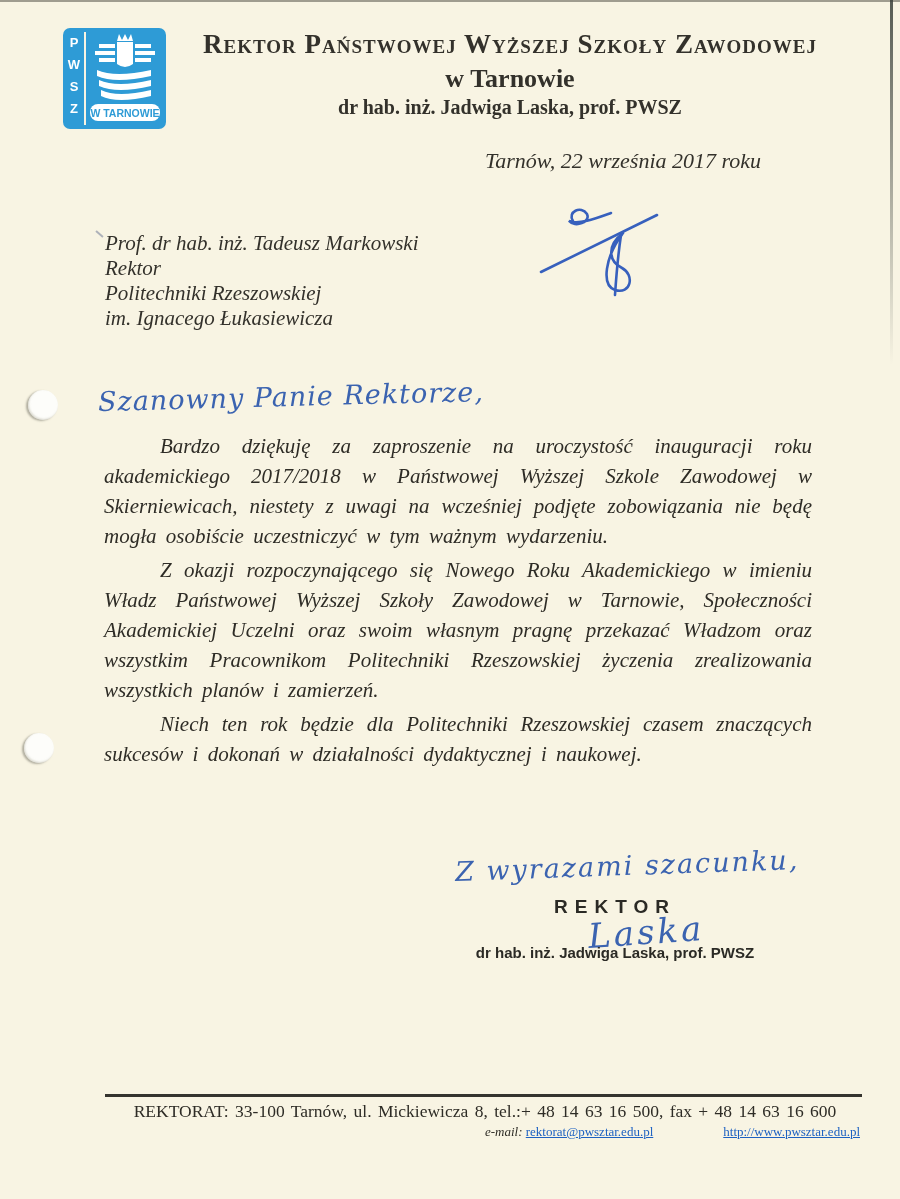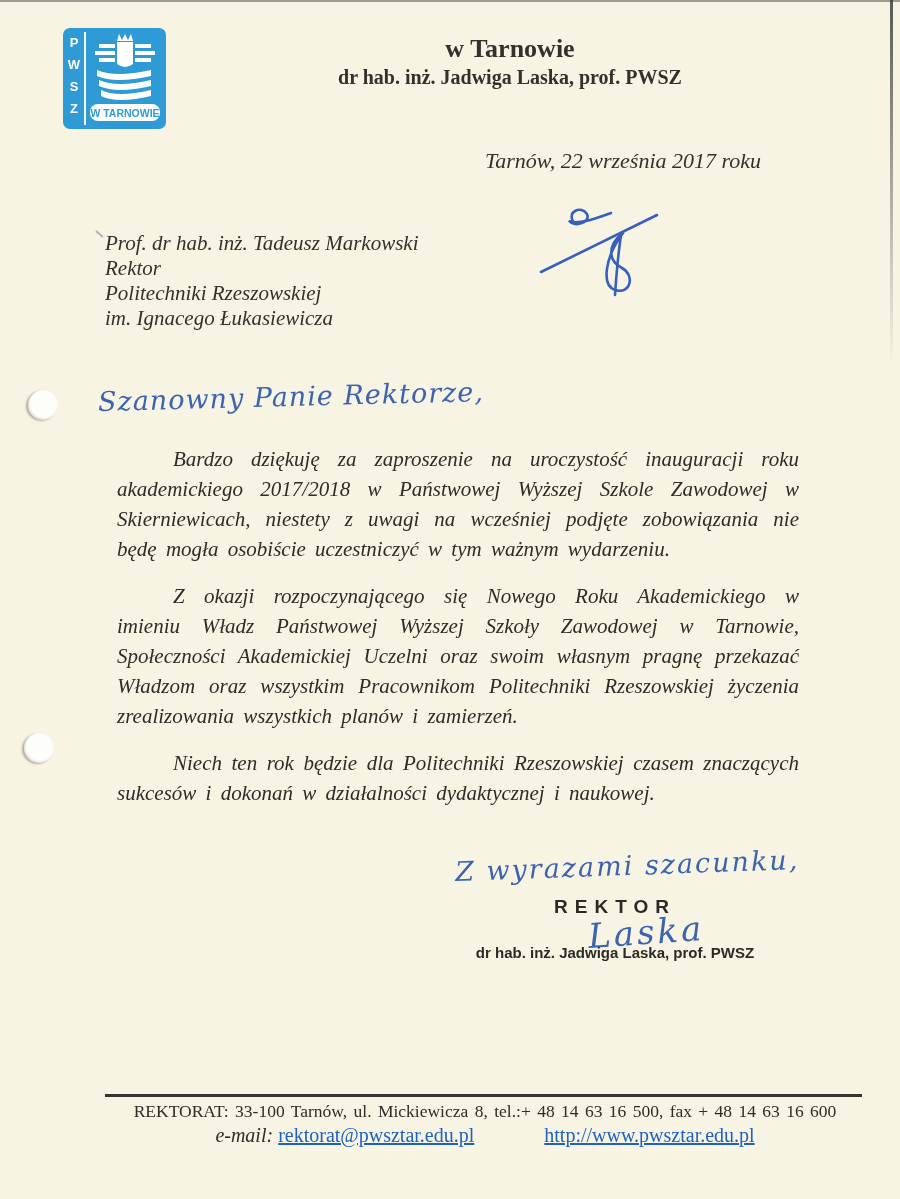--- a/index.html
+++ b/index.html
@@ -30,33 +30,33 @@
     font-style:italic;font-size:22px;color:#33312b;}
 
   .addressee{position:absolute;left:105px;top:231px;font-style:italic;font-size:21px;line-height:25px;color:#33312b;}
 
   .handwriting{color:#3b63b0;font-style:italic;font-family:"DejaVu Serif", serif;}
   .salutation{position:absolute;left:98px;top:381px;font-size:27px;transform:rotate(-1.5deg);letter-spacing:1px;}
   .paraph{position:absolute;left:535px;top:195px;}
 
   .body-text{position:absolute;left:100px;top:427px;width:716px;
     font-style:italic;font-size:21px;line-height:30px;text-align:justify;word-spacing:4px;color:#2e2c26;}
-  .body-text p{margin:17px;text-indent:56px;}
+  .body-text p{margin:4px;text-indent:56px;}
 
   .closing-handwritten{position:absolute;left:455px;top:850px;font-size:27px;transform:rotate(-2deg);letter-spacing:2px;}
   .closing-title{position:absolute;left:505px;top:896px;width:220px;text-align:center;
     font-family:"Liberation Sans", sans-serif;font-weight:bold;font-size:19px;letter-spacing:7px;color:#2b2a25;}
   .signature{position:absolute;left:588px;top:912px;font-size:34px;transform:rotate(-4deg);letter-spacing:3px;}
   .closing-name{position:absolute;left:475px;top:944px;width:280px;text-align:center;
     font-family:"Liberation Sans", sans-serif;font-weight:bold;font-size:15px;color:#2b2a25;}
 
   .footer-rule{position:absolute;left:105px;top:1094px;width:757px;height:3px;background:#35342e;}
   .footer-line1{position:absolute;left:110px;top:1101px;width:750px;text-align:center;
     font-size:17.5px;color:#2e2c26;word-spacing:2px;}
-  .footer-line2{position:absolute;left:110px;top:1124px;width:750px;display:flex;justify-content:center;gap:70px;font-size:20px;}
+  .footer-line2{position:absolute;left:110px;top:1124px;width:750px;display:flex;justify-content:flex-end;gap:70px;font-size:13px;}
   .footer-line2 .email-wrap{white-space:nowrap;}
   .email-label{font-style:italic;color:#2e2c26;}
   .doc-link{color:#1d61c2;text-decoration:underline;cursor:pointer;font-family:"Liberation Serif", serif;}
 </style>
 </head>
 <body>
 
 <div class="page">
 
   <div class="scan-top-edge"></div>
@@ -82,20 +82,21 @@
         <path d="M34,42 q18 8 54 0 l0 6 q-36 8 -54 0 z"></path>
         <path d="M36,52 q18 8 52 0 l0 6 q-34 8 -52 0 z"></path>
         <path d="M38,62 q16 8 50 0 l0 6 q-34 8 -50 0 z"></path>
       </g>
       <rect x="27" y="76" width="70" height="17" rx="8" fill="#ffffff"></rect>
       <text x="62" y="89" font-family="Liberation Sans, sans-serif" font-size="10.5" font-weight="bold" fill="#2e9bd6" text-anchor="middle">W TARNOWIE</text>
     </svg>
   </div>
 
   <div class="letterhead">
+    <div class="org-line1">Rektor Państwowej Wyższej Szkoły Zawodowej</div>
     <div class="org-line2">w Tarnowie</div>
     <div class="org-line3">dr hab. inż. Jadwiga Laska, prof. PWSZ</div>
   </div>
 
   <div class="date-line">Tarnów, 22 września 2017 roku</div>
 
   <div class="paraph">
     <svg width="135" height="115" viewBox="0 0 135 115">
       <g fill="none" stroke="#3760bd" stroke-width="2.6" stroke-linecap="round">
         <path d="M38,26 C32,17 46,10 52,19 C56,27 40,33 34,26 C44,30 62,23 76,18"></path>

